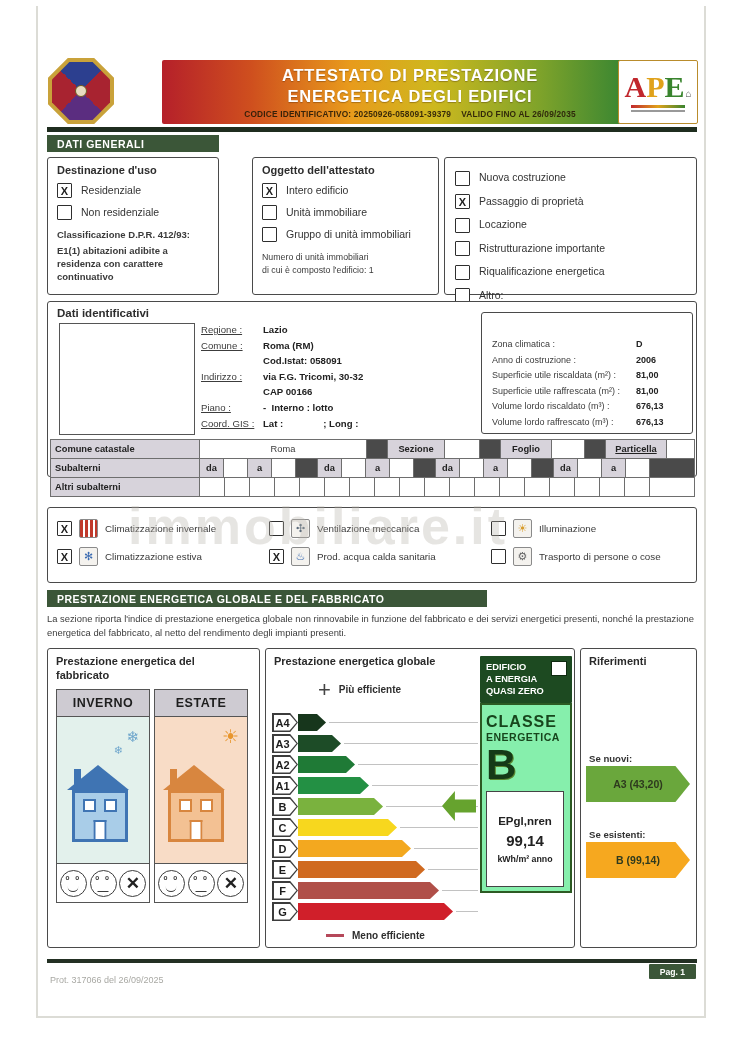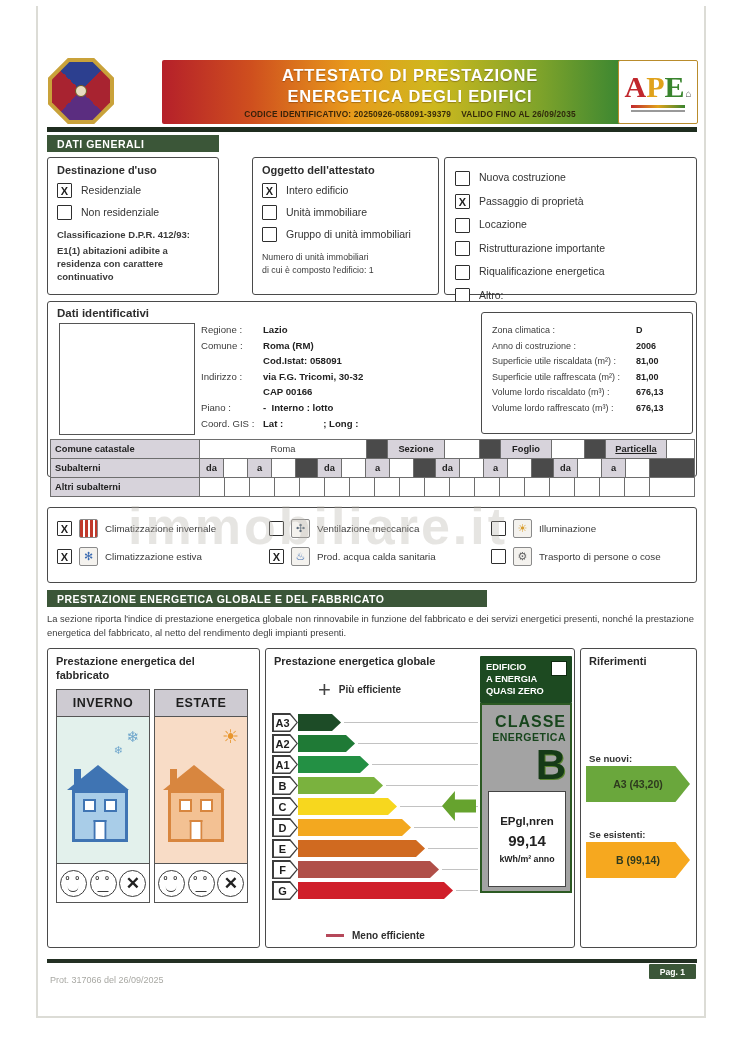--- a/index.html
+++ b/index.html
@@ -31,21 +31,21 @@
   #lazio .dot{position:absolute;left:50%;top:50%;width:10px;height:10px;transform:translate(-50%,-50%);
               border-radius:50%;background:#e8dcc0;border:1px solid #6b5a22;}
   #apebox{border:1.6px solid #b98c2c;border-radius:2px;background:#fff;display:flex;flex-direction:column;
           align-items:center;justify-content:center;}
   .ape-line{display:flex;align-items:baseline;font-family:"Liberation Serif",serif;font-weight:bold;font-size:30px;line-height:1;}
   .ape-sub{font-size:10px;color:#444;margin-left:1px;}
   .ape-rule1{width:54px;height:3px;margin-top:3px;background:linear-gradient(90deg,#c1272d,#e0a21b,#39842e);}
   .ape-rule2{width:54px;height:1.5px;margin-top:2px;background:#999;}
   
   .field-row{display:flex;font-size:9.6px;margin-bottom:4.6px;align-items:baseline;}
-  .f-label{width:62px;flex:none;color:#3c3c3c;}
+  .f-label{width:62px;flex:none;color:#3c3c3c;text-decoration:underline;}
   .f-value{font-weight:bold;color:#222;}
   .spec-row{display:flex;font-size:9px;margin-bottom:5.5px;align-items:baseline;}
   .s-label{flex:1;color:#3c3c3c;}
   .s-value{width:48px;flex:none;font-weight:bold;color:#222;}
   
   #catasto{position:absolute;}
   .crow{display:flex;}
   .ccell{border:1px solid #6e6e6e;box-sizing:border-box;height:20px;margin-left:-1px;margin-top:-1px;
          display:flex;align-items:center;padding:0 4px;font-size:9.3px;background:#fff;}
   .ccell.lab{background:#d7d3db;font-weight:bold;color:#222;}
@@ -97,22 +97,22 @@
   .lbar{height:17px;flex:none;clip-path:polygon(0 0,calc(100% - 9px) 0,100% 50%,calc(100% - 9px) 100%,0 100%);}
   .lline{flex:1;height:1px;background:#c2c2c2;margin-left:3px;}
   .bigarrow{clip-path:polygon(0 50%,38% 0,38% 28%,100% 28%,100% 72%,38% 72%,38% 100%);background:#66a32e;}
   .effline{display:flex;align-items:center;gap:8px;font-size:10px;font-weight:bold;color:#2e2e2e;}
   .plus{font-size:22px;font-weight:normal;color:#444;line-height:.8;}
   .dash{width:18px;height:3px;background:#b5485a;}
   
   #nzeb{background:#1d4a21;color:#fff;font-weight:bold;font-size:9.3px;line-height:1.3;padding:5px 6px;
         box-sizing:border-box;position:relative;border-radius:1px;}
   #nzeb .ncb{position:absolute;right:5px;top:5px;width:14px;height:13px;background:#fff;border:1px solid #0e2a10;}
-  #classe{background:#a3a3a3;border:2px solid #2c5a23;box-sizing:border-box;display:flex;flex-direction:column;
-          align-items:flex-end;padding:8px 4px 4px 4px;}
+  #classe{background:#86efac;border:2px solid #2c5a23;box-sizing:border-box;display:flex;flex-direction:column;
+          align-items:flex-start;padding:8px 4px 4px 4px;}
   .classe-w1{font-size:16px;font-weight:bold;color:#17451c;letter-spacing:1px;}
   .classe-w2{font-size:10.5px;font-weight:bold;color:#17451c;letter-spacing:.5px;}
   .classe-v{font-size:42px;font-weight:bold;color:#153a17;line-height:1.05;text-shadow:1px 1px 0 #5a8530;}
   #epbox{margin-top:4px;background:#fff;border:1.2px solid #444;width:76px;flex:1;display:flex;flex-direction:column;
          align-items:center;justify-content:center;gap:5px;}
   .ep-l{font-size:11.5px;font-weight:bold;color:#222;}
   .ep-v{font-size:15px;font-weight:bold;color:#222;}
   .ep-u{font-size:8.8px;font-weight:bold;color:#222;}
   
   .rif-text{font-size:9.4px;font-weight:600;color:#333;line-height:1.35;}
@@ -251,21 +251,21 @@
         </div>
         <div class="field-row">
           <span class="f-label">Piano :</span>
           <span class="f-value pre">-  Interno : lotto</span>
         </div>
         <div class="field-row">
           <span class="f-label">Coord. GIS :</span>
           <span class="f-value pre">Lat :               ; Long :</span>
         </div>
       </div>
-    <div class="abs bx" style="left:433px;top:10px;width:212px;height:122px;padding:12px 8px 0 10px;border-width:1.3px;">
+    <div class="abs bx" style="left:433px;top:10px;width:212px;height:122px;padding:26px 8px 0 10px;border-width:1.3px;">
       <div id="specs-list">
           <div class="spec-row">
             <span class="s-label">Zona climatica :</span>
             <span class="s-value">D</span>
           </div>
           <div class="spec-row">
             <span class="s-label">Anno di costruzione :</span>
             <span class="s-value">2006</span>
           </div>
           <div class="spec-row">
@@ -454,20 +454,29 @@
     <div class="ptitle abs" style="left:8px;top:6px;">Prestazione energetica globale</div>
     <div class="effline abs" style="left:52px;top:32px;">
       <span class="plus">+</span>
       <span>Più efficiente</span>
     </div>
     <div class="abs" id="ladder" style="left:6px;top:64px;">
         <div class="lrow">
           <span class="tag">
             <span class="tag-o"></span>
             <span class="tag-i"></span>
+            <span class="tag-t">A4</span>
+          </span>
+          <span class="lbar" style="width: 28px; background: rgb(23, 54, 28);"></span>
+          <span class="lline"></span>
+        </div>
+        <div class="lrow">
+          <span class="tag">
+            <span class="tag-o"></span>
+            <span class="tag-i"></span>
             <span class="tag-t">A3</span>
           </span>
           <span class="lbar" style="width: 43px; background: rgb(29, 76, 39);"></span>
           <span class="lline"></span>
         </div>
         <div class="lrow">
           <span class="tag">
             <span class="tag-o"></span>
             <span class="tag-i"></span>
             <span class="tag-t">A2</span>

